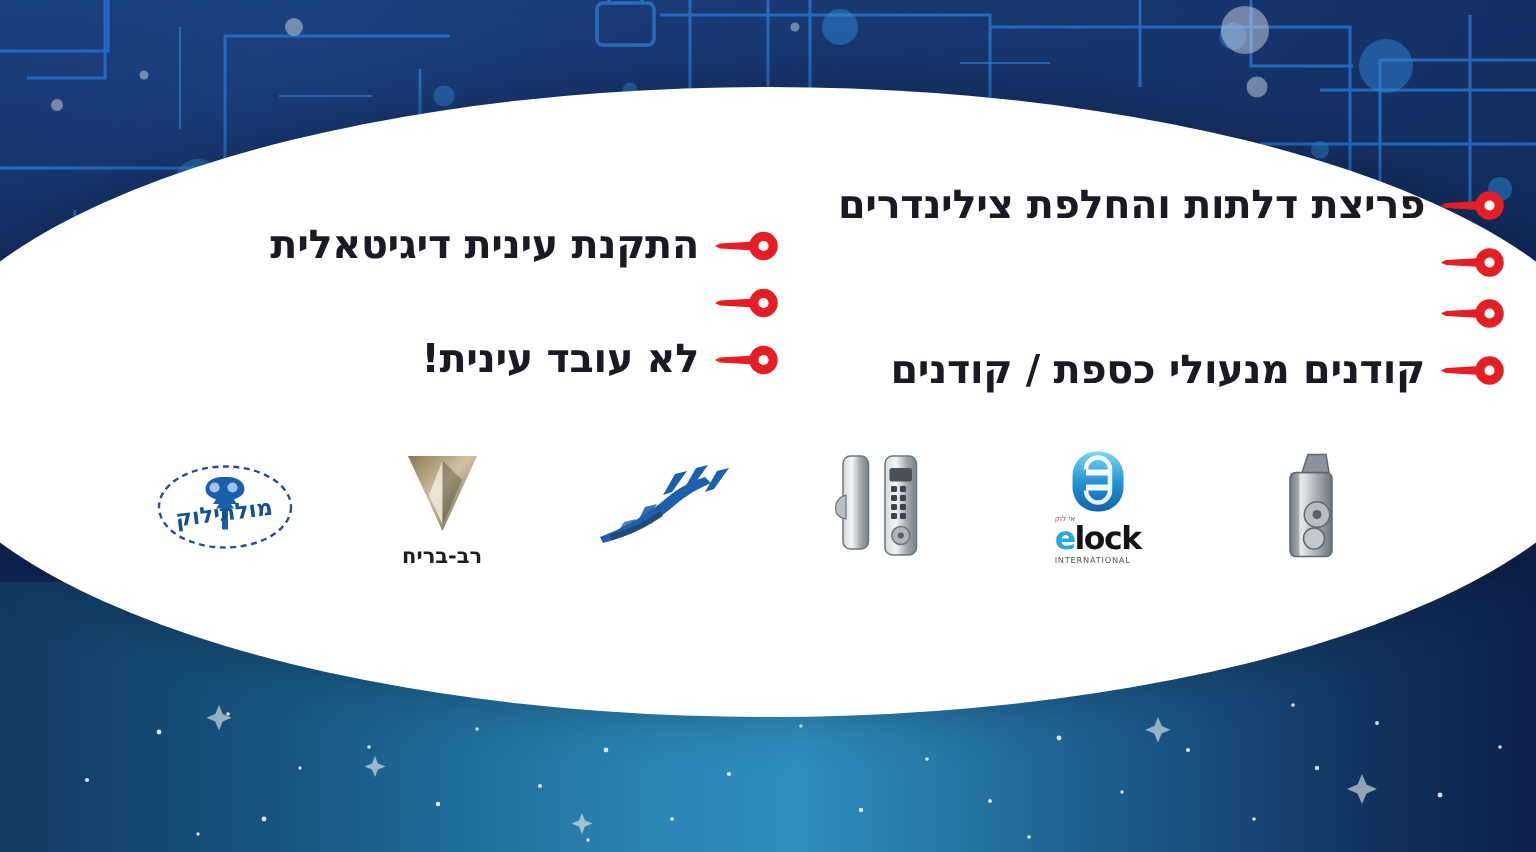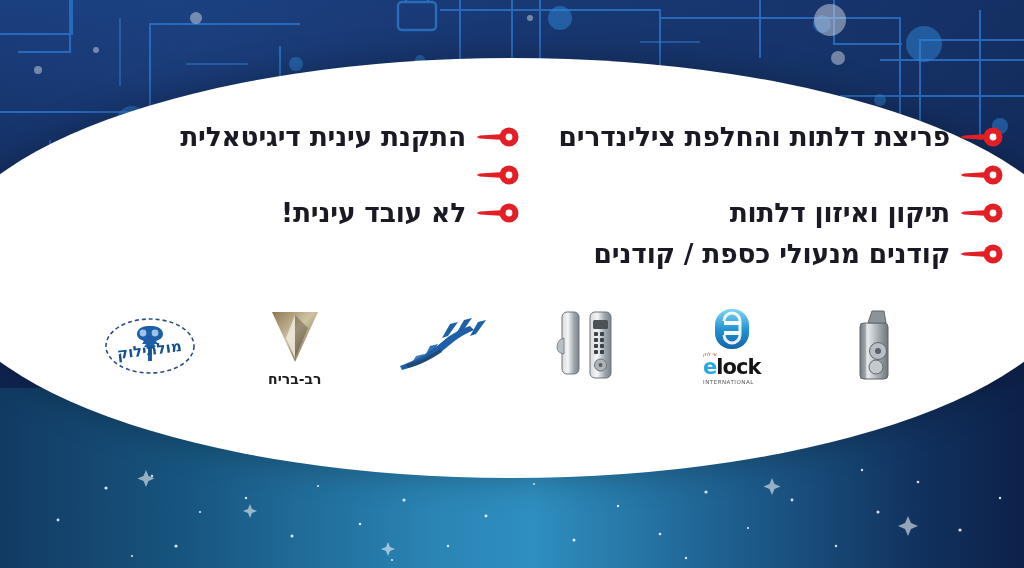--- a/index.html
+++ b/index.html
@@ -60,21 +60,21 @@
     font-size:26.5px;font-weight:bold;color:#1a1a24;
     letter-spacing:-.2px;line-height:1.12;
     direction:rtl;
   }
   .key-icon{flex:0 0 auto;display:block;}
   .col-left .srv{width:100%;justify-content:flex-start;}
   .col-right .srv{width:100%;justify-content:flex-start;}
 
   
   .col-right{direction:rtl;}
-  .col-left{direction:rtl;}
+  .col-left{direction:rtl;margin-top:27px;}
 
   
   .logos{
     margin-top:34px;display:flex;flex-direction:row-reverse;
     align-items:center;justify-content:center;gap:50px;width:820px;
   }
   .logo{
     width:100px;height:86px;display:flex;flex-direction:column;
     align-items:center;justify-content:center;
   }
@@ -243,21 +243,20 @@
             <path d="M24 8.2 L4 9.4 L0.5 11 L4 12.6 L24 13.8 Z" fill="#E31E24"></path>
           </svg>
         </div>
 
         <div class="srv">
           <svg class="key-icon" width="44" height="22" viewBox="0 0 44 22">
             <circle cx="33" cy="11" r="9.5" fill="#E31E24"></circle>
             <circle cx="33" cy="11" r="3.4" fill="#ffffff"></circle>
             <path d="M24 8.2 L4 9.4 L0.5 11 L4 12.6 L24 13.8 Z" fill="#E31E24"></path>
           </svg>
-          <span class="srv-text">תיקון ואיזון דלתות</span>
         </div>
 
         <div class="srv">
           <svg class="key-icon" width="44" height="22" viewBox="0 0 44 22">
             <circle cx="33" cy="11" r="9.5" fill="#E31E24"></circle>
             <circle cx="33" cy="11" r="3.4" fill="#ffffff"></circle>
             <path d="M24 8.2 L4 9.4 L0.5 11 L4 12.6 L24 13.8 Z" fill="#E31E24"></path>
           </svg>
           <span class="srv-text">קודנים מנעולי כספת / קודנים</span>
         </div>

